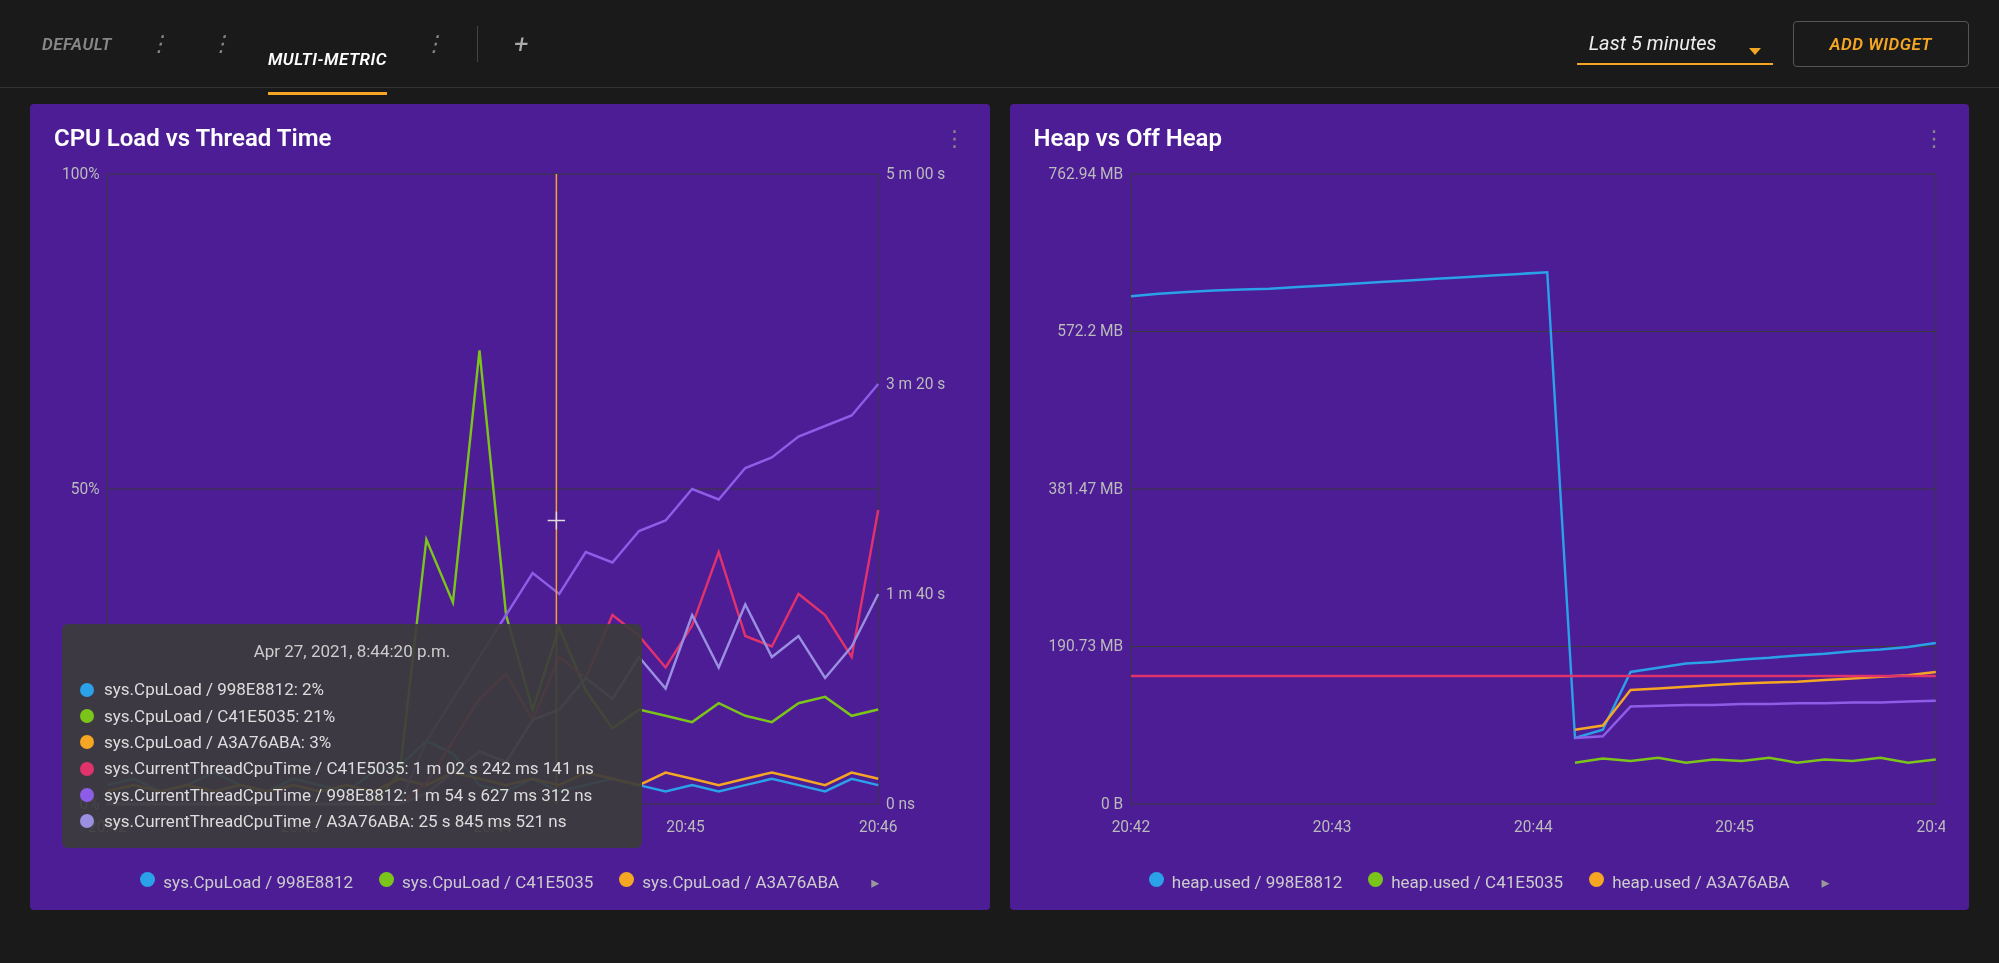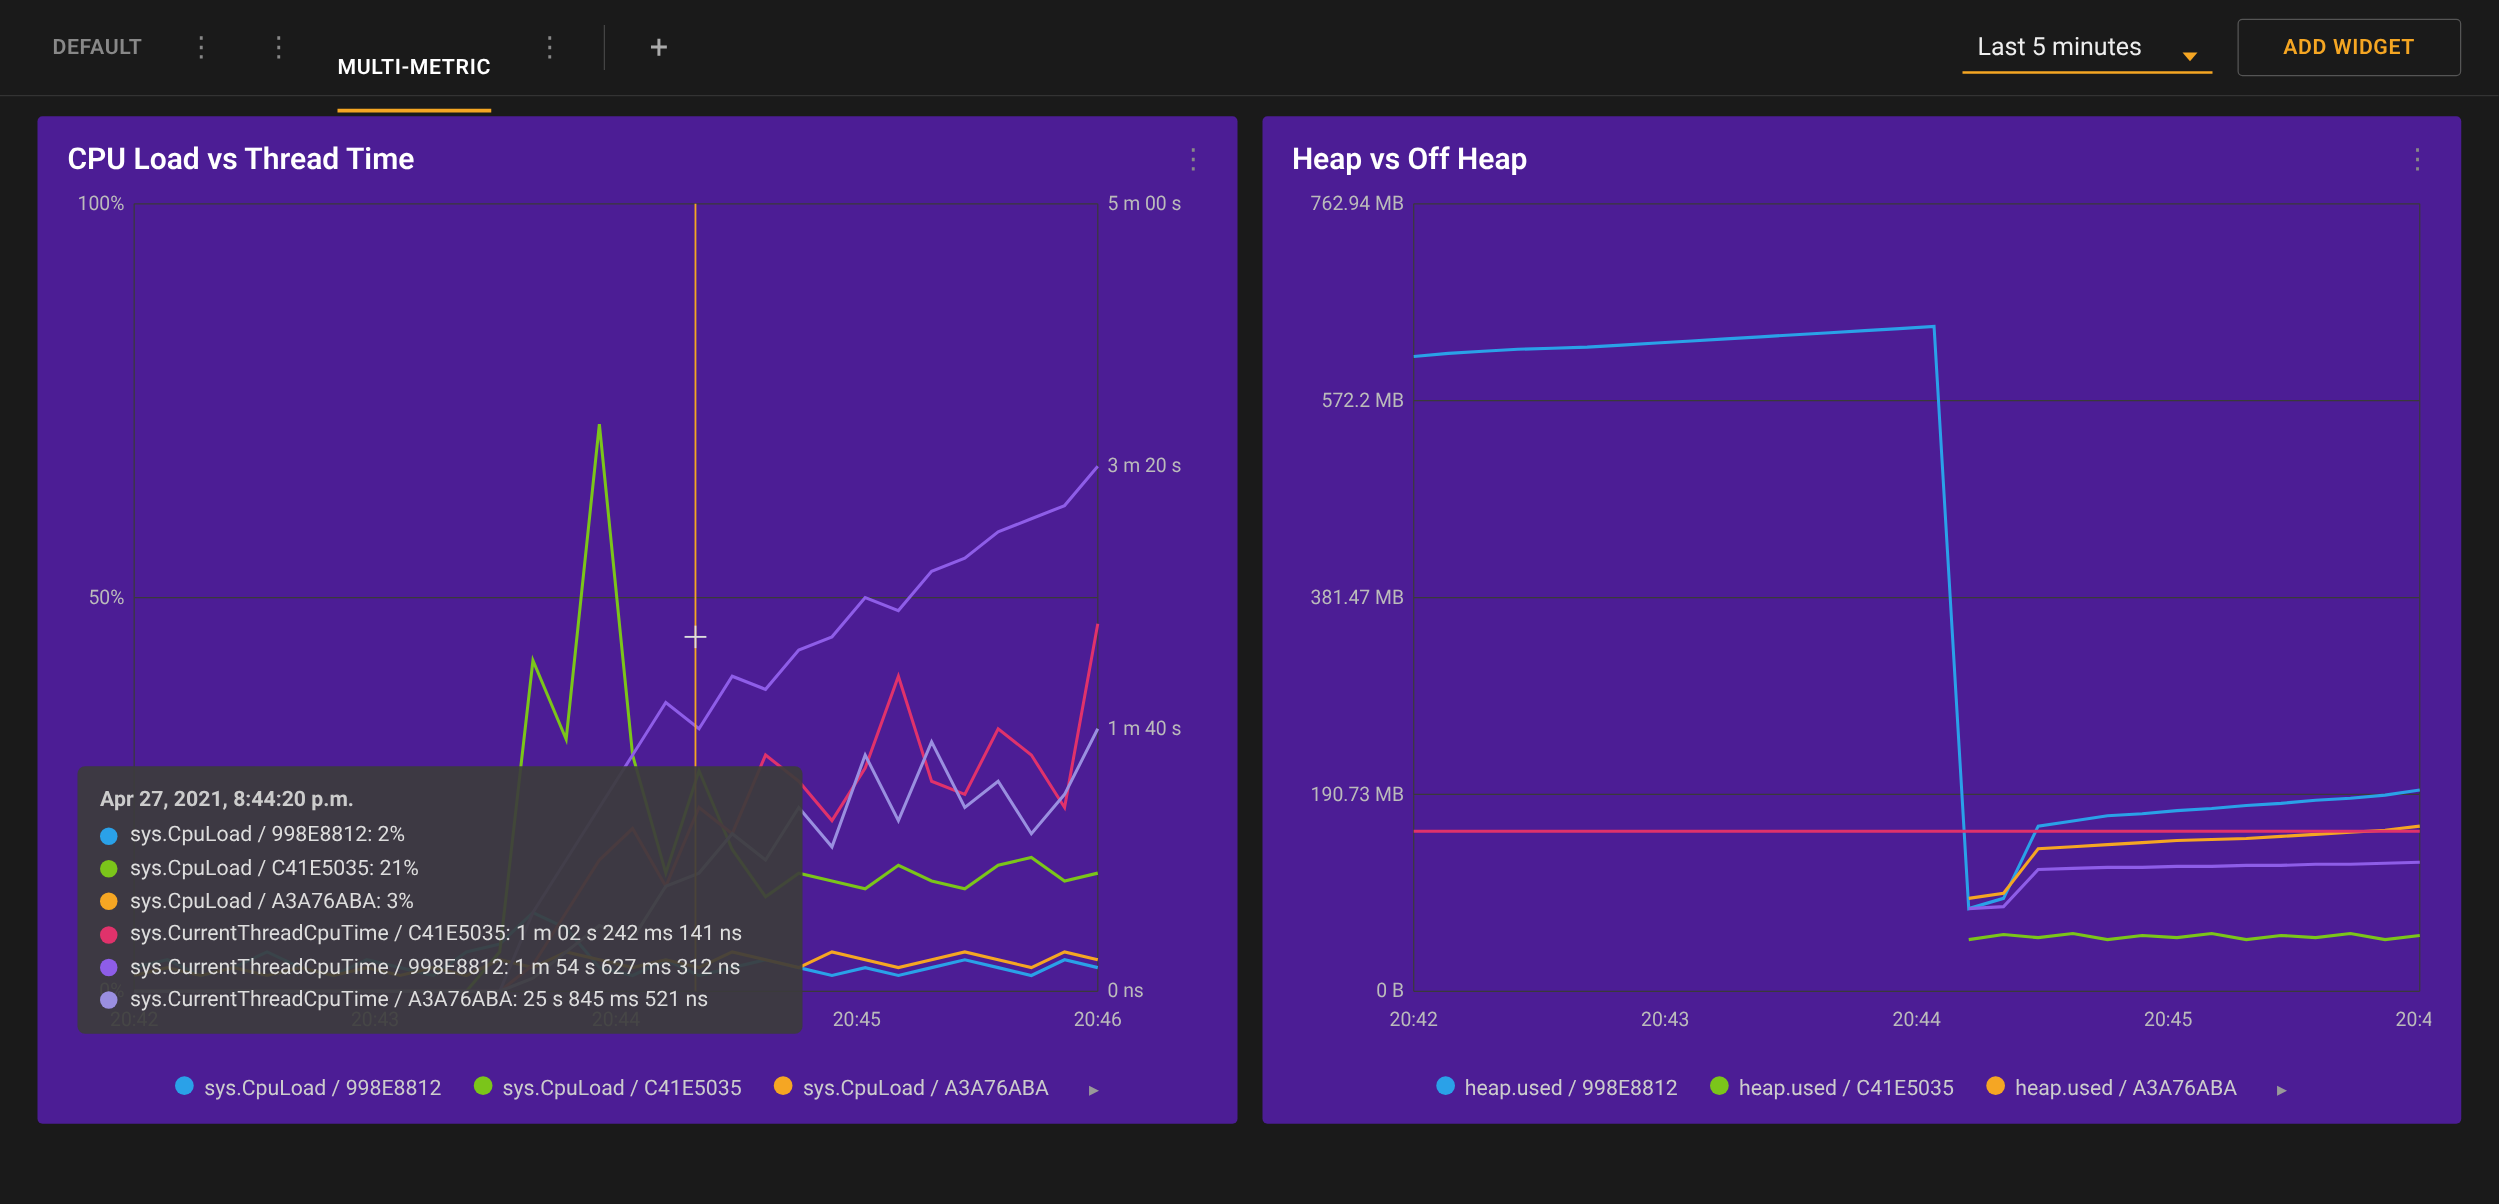--- a/index.html
+++ b/index.html
@@ -9,22 +9,23 @@
   font-family: -apple-system, BlinkMacSystemFont, "Segoe UI", Roboto, sans-serif;
   font-size: 14px;
   width: 1999px;
   height: 963px;
   overflow: hidden;
 }
 .top-bar {
   display: flex;
   align-items: center;
   padding: 0 30px;
-  height: 77px;
+  height: 88px;
   border-bottom: 1px solid #333;
+  font-style: italic;
 }
 .tabs {
   display: flex;
   align-items: center;
   gap: 8px;
 }
 .tab {
   display: flex;
   align-items: center;
   padding: 0 12px;
@@ -141,21 +142,21 @@
   background: rgba(60,60,60,0.92);
   border-radius: 6px;
   padding: 14px 18px;
   font-size: 17px;
   line-height: 1.55;
   color: #ddd;
   top: 460px;
   left: 8px;
   min-width: 580px;
 }
-.tooltip-time { color: #ccc; font-weight: 700; margin-bottom: 2px; }
+.tooltip-time { color: #ccc; font-weight: 400; margin-bottom: 12px; text-align: center; }
 .tooltip-row { display: flex; align-items: center; gap: 10px; }
 .dot {
   width: 14px; height: 14px; border-radius: 50%; flex-shrink: 0;
 }
 .legend {
   display: flex;
   align-items: center;
   justify-content: center;
   gap: 26px;
   margin-top: 8px;

